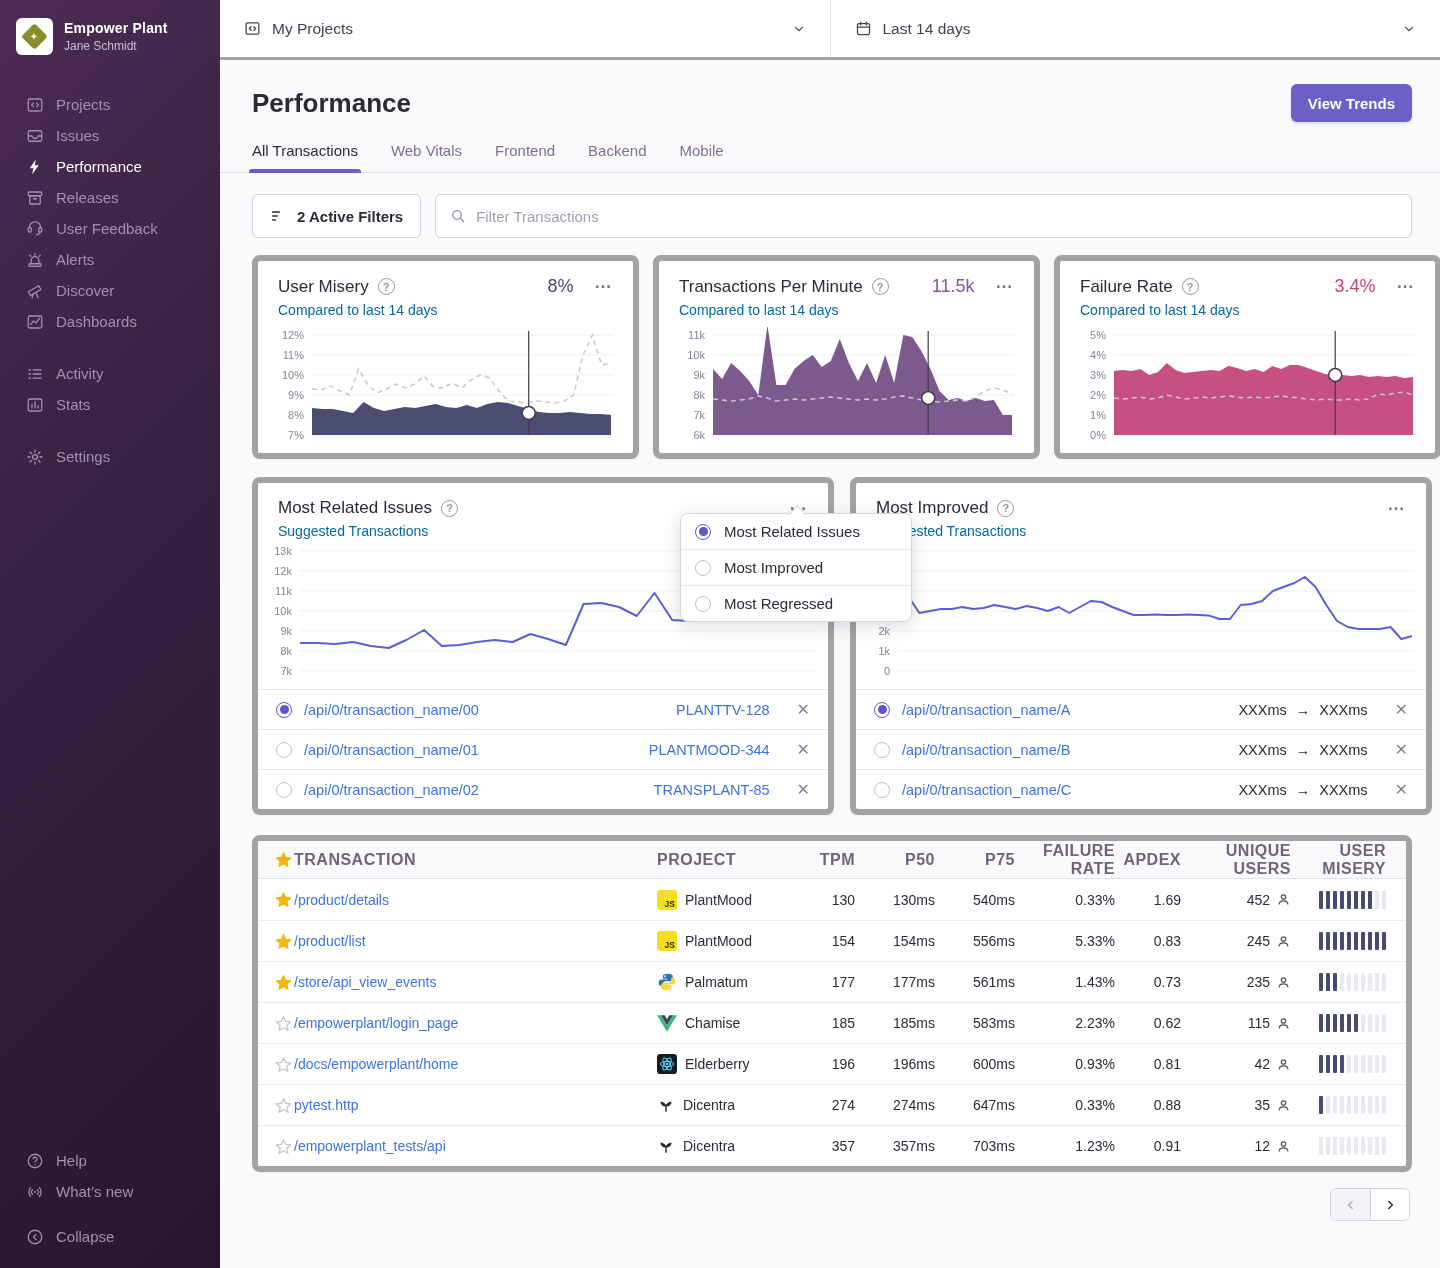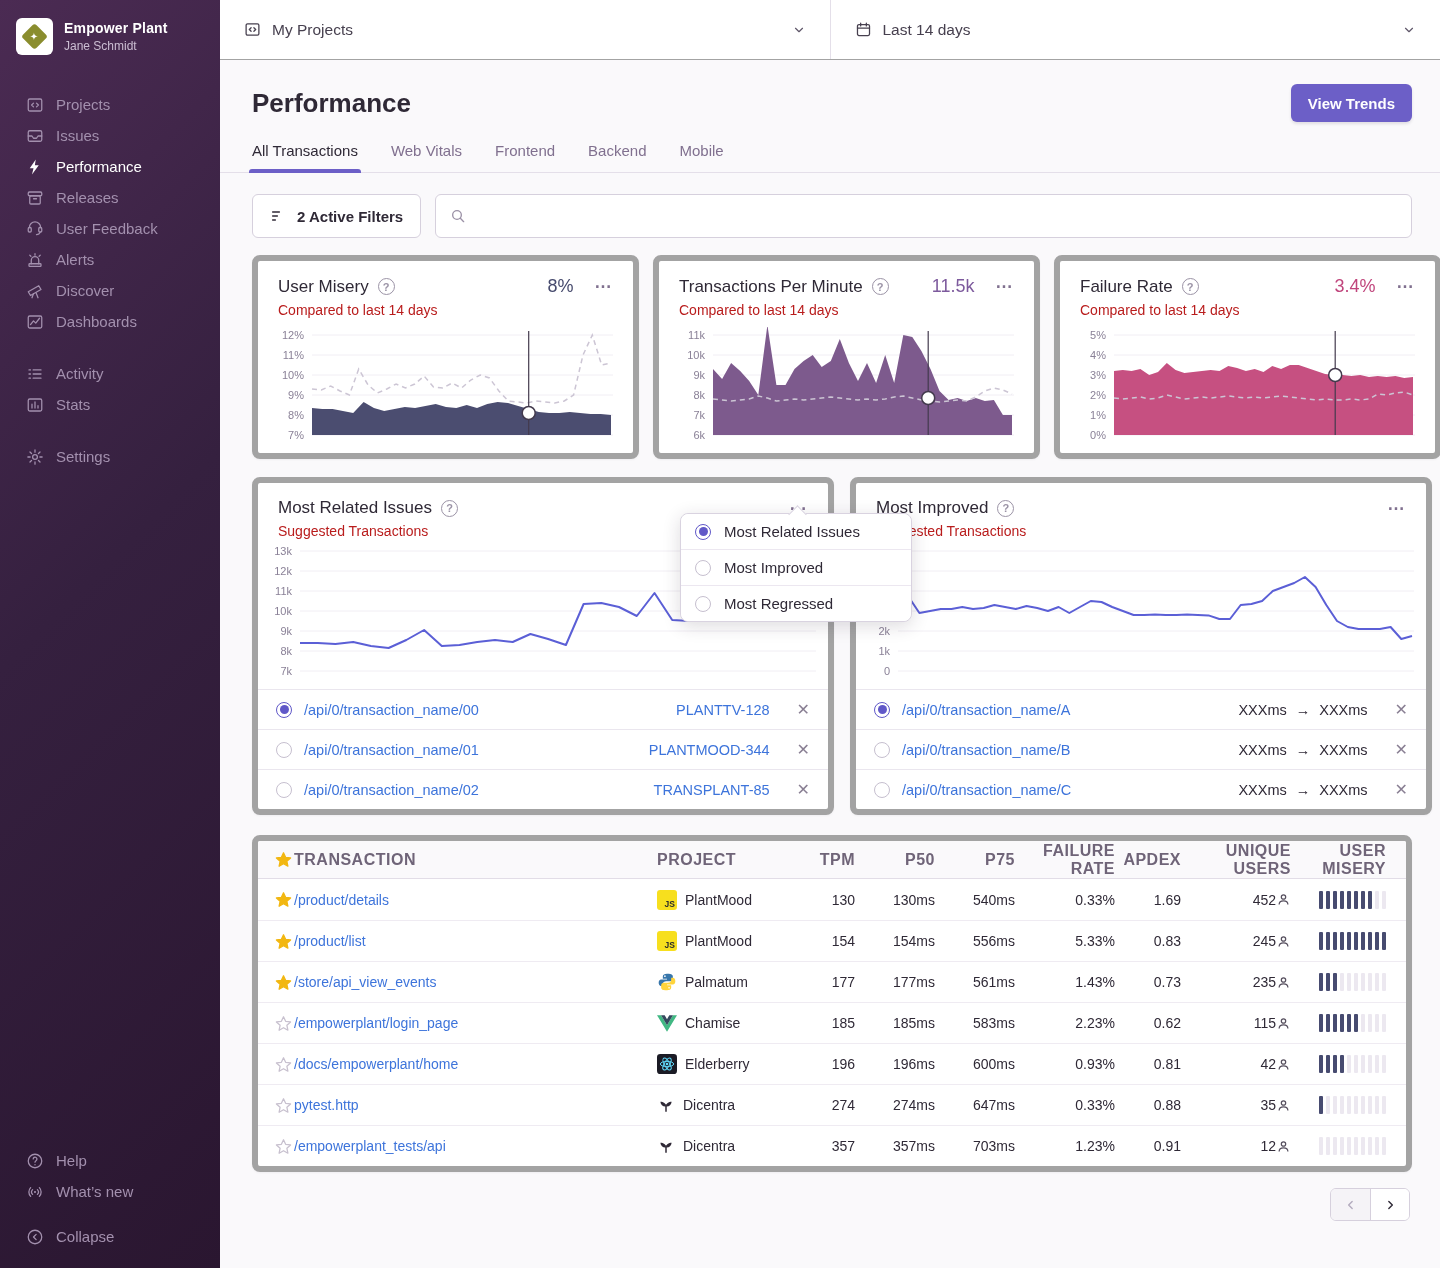--- a/index.html
+++ b/index.html
@@ -14,21 +14,21 @@
 .org-name{color:#fff;font-weight:bold;font-size:14px;letter-spacing:.2px}
 .org-user{font-size:12px;color:#cbbdd2;margin-top:3px}
 .nav{display:flex;flex-direction:column;margin-top:30px}
 .nav-item{display:flex;align-items:center;gap:12px;padding:6px 14px 6px 26px;font-size:15px;color:#a390ae;text-decoration:none;cursor:pointer;height:31px}
 .nav-item svg{flex:0 0 18px}
 .nav-item.active{color:#fff}
 .nav-gap{height:21px}
 .side-spacer{flex:1}
 
 .main{flex:1;display:flex;flex-direction:column;min-width:0}
-.topbar{flex:0 0 60px;background:#fff;border-bottom:1px solid #a3a3a3;display:flex}
+.topbar{flex:0 0 60px;background:#fff;border-bottom:3px solid #a3a3a3;display:flex}
 .tb-filter{flex:1;display:flex;align-items:center;gap:11px;padding:0 24px;color:#47404f;font-size:15.5px;cursor:pointer}
 .tb-filter+.tb-filter{border-left:1px solid #e4dfe9}
 .tb-filter .chev{margin-left:auto;display:flex}
 
 .content{flex:1;padding:0 28px 0 32px;display:flex;flex-direction:column;overflow:hidden}
 .page-head{display:flex;align-items:center;justify-content:space-between;margin-top:24px}
 .page-title{font-size:26px;font-weight:600;color:#2f2936}
 .btn-primary{background:#6c5fc7;color:#fff;font-size:15px;font-weight:bold;padding:0 17px;height:38px;border-radius:6px;border:none;cursor:pointer;font-family:inherit;box-shadow:0 2px 3px rgba(43,34,51,.12)}
 .tabs{display:flex;gap:33px;margin:20px -28px 0 -32px;padding-left:32px;border-bottom:1px solid #e4dfe9}
 .tab{padding-bottom:13px;font-size:15px;color:#80708f;cursor:pointer;position:relative}
@@ -41,21 +41,21 @@
 ::placeholder{color:#a89db3}
 
 .card{background:#fff;border:6px solid #a3a3a3;border-radius:8px;box-shadow:0 1px 2px rgba(43,34,51,.05)}
 .summary-row{display:grid;grid-template-columns:1fr 1fr 1fr;gap:14px;margin-top:17px}
 .sum-card{padding:15px 20px 12px}
 .card-head{display:flex;align-items:center;gap:9px}
 .card-title{font-size:17px;color:#2f2936}
 .qmark{width:17px;height:17px;border:1.5px solid #9b93a6;border-radius:50%;color:#9b93a6;font-size:11px;font-weight:bold;display:flex;align-items:center;justify-content:center;cursor:pointer;flex:0 0 17px}
 .card-value{margin-left:auto;font-size:18px}
 .ellipsis{color:#80708f;font-size:17px;margin-left:12px;cursor:pointer;letter-spacing:1.5px;font-weight:bold;line-height:1}
-.card-sub{font-size:14px;color:#b91c1c;margin-top:5px}
+.card-sub{font-size:14px;color:#0369a1;margin-top:5px}
 .chart{height:114px;margin-top:9px;position:relative}
 .chart svg{display:block}
 .chart text{font-family:"Liberation Sans",sans-serif}
 
 .related-row{display:grid;grid-template-columns:1fr 1fr;gap:16px;margin-top:18px;position:relative}
 .rel-card{padding-top:15px}
 .rel-head{padding:0 20px}
 .chart-lg{height:132px;margin:8px 12px 10px 8px}
 .rel-rows .row{display:flex;align-items:center;gap:12px;height:40px;padding:0 18px;border-top:1px solid #eae6ee;font-size:14.5px}
 .radio{width:16px;height:16px;border:1px solid #c6bfcf;border-radius:50%;background:#fff;position:relative;flex:0 0 16px;cursor:pointer}
@@ -74,21 +74,21 @@
 .tgrid{display:grid;grid-template-columns:36px minmax(0,1fr) 140px 58px 80px 80px 100px 66px 110px 115px;align-items:center}
 .t-head{height:38px;background:#faf9fb;border-bottom:1px solid #e2dde7;font-size:16px;font-weight:bold;color:#6f6478;letter-spacing:.5px}
 .t-row{height:41px;font-size:14px}
 .t-row+.t-row{border-top:1px solid #efebf2}
 .c-first{padding-left:17px;display:flex;align-items:center}
 .num{text-align:right}
 .c-last{padding-right:20px}
 .link{color:#3d74db;text-decoration:none;cursor:pointer}
 .proj{display:flex;align-items:center;gap:8px}
 .pi-js{width:20px;height:20px;background:#f7df1e;border-radius:3px;display:flex;align-items:flex-end;justify-content:flex-end;font-size:8.5px;font-weight:bold;color:#2b2b2b;padding:0 2px 1px 0}
-.users{display:flex;align-items:center;justify-content:flex-end;}
+.users{display:flex;align-items:center;justify-content:flex-end;gap:6px}
 .misery{display:flex;justify-content:flex-end;gap:3px}
 .mbar{width:4px;height:18px;border-radius:1px;background:#ece8f0;display:inline-block}
 .mbar.on{background:#474b70}
 .star{display:inline-flex;cursor:pointer}
 
 .pagination{display:flex;justify-content:flex-end;margin:16px 2px 28px}
 .pg{display:flex;border:1px solid #d6d0dd;border-radius:6px;overflow:hidden;background:#fff}
 .pg button{width:39px;height:31px;display:flex;align-items:center;justify-content:center;background:#fff;border:none;cursor:pointer;color:#2f2936}
 .pg button.disabled{background:#f5f3f7;color:#b3abbe}
 .pg button+button{border-left:1px solid #d6d0dd}
@@ -270,20 +270,21 @@
           <svg width="16" height="16" viewBox="0 0 24 24" fill="none" stroke="#2f2936" stroke-width="2.2" stroke-linecap="round">
               <path d="M4 6h10M4 12h7M4 18h4"></path>
             </svg>
           <span>2 Active Filters</span>
         </button>
         <div class="search">
           <svg width="16" height="16" viewBox="0 0 24 24" fill="none" stroke="#9b91a6" stroke-width="2" stroke-linecap="round">
               <circle cx="10.5" cy="10.5" r="6.5"></circle>
               <path d="m15.5 15.5 5 5"></path>
             </svg>
+          <input placeholder="Filter Transactions" style="">
         </div>
       </div>
 
       <div class="summary-row">
         <div class="card sum-card">
           <div class="card-head">
             <span class="card-title">User Misery</span>
             <span class="qmark">?</span>
             <span class="card-value" style="color:#464a6d">8%</span>
             <span class="ellipsis">⋯</span>

